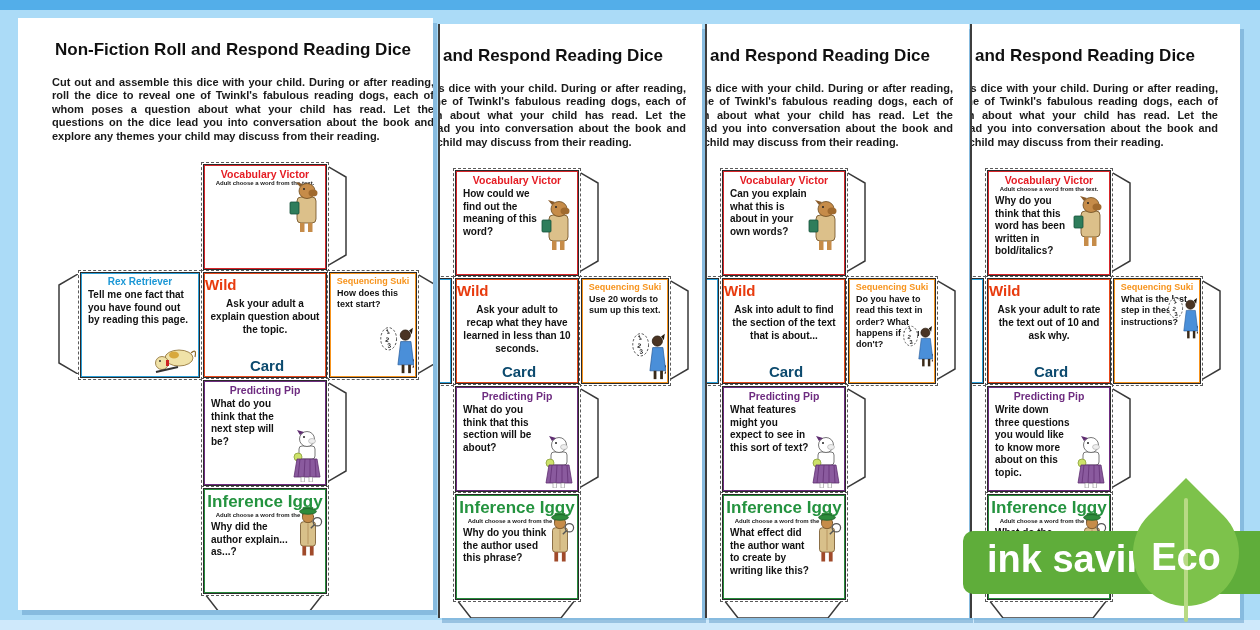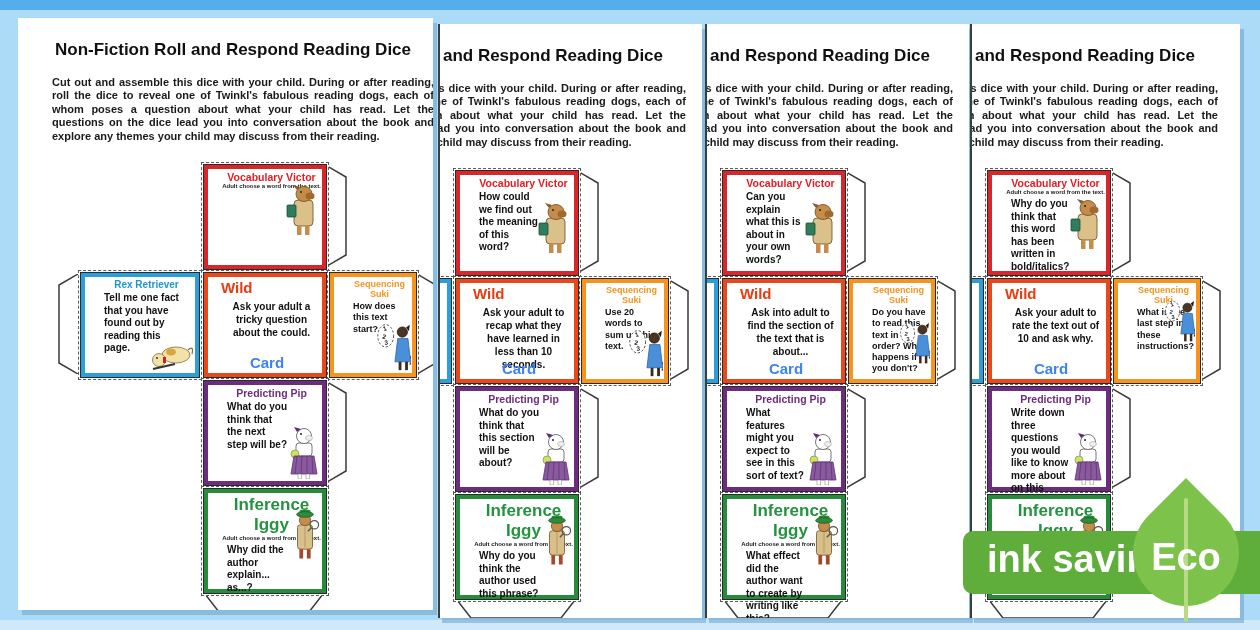--- a/index.html
+++ b/index.html
@@ -5,30 +5,30 @@
   html,body{margin:0;padding:0;}
   body{width:1260px;height:630px;position:relative;overflow:hidden;background:#abdbf7;font-family:"Liberation Sans",sans-serif;}
   .strip-top{position:absolute;left:0;top:0;width:1260px;height:10px;background:#53aee9;}
   .strip-bottom{position:absolute;left:0;bottom:0;width:1260px;height:10px;background:#cfe9fb;}
   .page{position:absolute;background:#fff;overflow:hidden;box-shadow:4px 5px 0 rgba(100,155,200,.5);}
   .page.cropped{border-left:2px solid #3d3d3d;}
   .inner{position:absolute;top:0;width:430px;height:100%;}
   h1.title{position:absolute;top:22px;left:0;width:430px;margin:0;text-align:center;font-size:17px;font-weight:bold;color:#101010;letter-spacing:0;}
   .intro{position:absolute;top:50px;left:26px;width:382px;margin:8px;font-size:11px;font-weight:bold;color:#1a1a1a;line-height:1.22;text-align:justify;}
   .cell{position:absolute;border:1px dashed #5a5a5a;background:#fff;}
-  .card{position:absolute;left:2px;top:2px;right:2px;bottom:2px;border:4px solid #0f766e;outline:1px solid #2a2a2a;background:#fff;padding-left:13px;}
+  .card{position:absolute;left:2px;top:2px;right:2px;bottom:2px;border:1px solid #0f766e;outline:1px solid #2a2a2a;background:#fff;}
   .ct{text-align:center;font-weight:bold;font-size:10.5px;padding-top:2px;}
   .cn{text-align:center;font-weight:bold;font-size:6px;line-height:7px;color:#222;}
   .cq{font-weight:bold;font-size:10px;color:#111;line-height:1.25;padding:2px 4px 0 6px;}
   .art{position:absolute;}
   .victor{border-color:#d8262a}.victor .ct{color:#e51c23}.victor .cq{padding-right:36px}
   .rex{border-color:#2a9fd9}.rex .ct{color:#1b97d5;font-size:10px}.rex .cq{font-size:10px;padding-right:6px}
   .wildc{border-color:#e8481a}
   .wt{color:#e83b0e;font-weight:bold;font-size:15px;text-align:left;padding-top:2px}
-  .wb{position:absolute;bottom:2px;left:4px;right:0;color:#3b82f6;font-weight:bold;font-size:15px;text-align:center}
+  .wb{position:absolute;bottom:2px;left:4px;right:0;color:#0c4a6e;font-weight:bold;font-size:15px;text-align:center}
   .wq{font-weight:bold;font-size:10px;color:#111;text-align:center;padding:4px 5px 0;line-height:1.3}
   .suki{border-color:#f7941d}.suki .ct{color:#f7941d;font-size:9px}.suki .cq{font-size:9px;padding-right:2px}
   .pip{border-color:#6e2c80}.pip .ct{color:#6e2c80}.pip .cq{padding-right:34px}
   .iggy{border-color:#268c3b}.iggy .ct{color:#24933f;font-size:17px}.iggy .cq{padding-right:30px}
   .flap{position:absolute;}
   .banner{position:absolute;left:963px;top:531px;width:297px;height:63px;background:#5fad3a;border-radius:10px 0 0 10px;z-index:20;}
   .banner-label{position:absolute;left:24px;top:7px;font-size:38px;font-weight:bold;color:#fff;}
   .leaf{position:absolute;left:1133px;top:500px;width:106px;height:106px;background:#7dc24b;border-radius:0 50% 50% 50%;transform:rotate(45deg);z-index:21;}
   .stem{position:absolute;left:1184px;top:498px;width:4px;height:124px;background:#b8da85;border-radius:2px;z-index:22;}
   .eco{position:absolute;left:1130px;top:536px;width:112px;text-align:center;font-size:38px;font-weight:bold;color:#fff;z-index:23;}
@@ -130,21 +130,21 @@
           <div class="ct">Rex Retriever</div>
           <div class="cq">Tell me one fact that you have found out by reading this page.</div>
           <svg class="art" style="right:2px;bottom:2px" width="42" height="28">
               <use href="#sym-rex"></use>
             </svg>
         </div>
       </div>
       <div class="cell" style="left:183px;top:252px;width:126px;height:108px">
         <div class="card wildc">
           <div class="wt">Wild</div>
-          <div class="wq">Ask your adult a tricky question about the could.</div>
+          <div class="wq">Ask your adult a explain question about the topic.</div>
           <div class="wb">Card</div>
         </div>
       </div>
       <div class="cell" style="left:309px;top:252px;width:90px;height:108px">
         <div class="card suki">
           <div class="ct">Sequencing Suki</div>
           <div class="cq">How does this text start?</div>
           <svg class="art" style="right:1px;bottom:1px" width="34" height="52">
               <use href="#sym-suki"></use>
             </svg>

